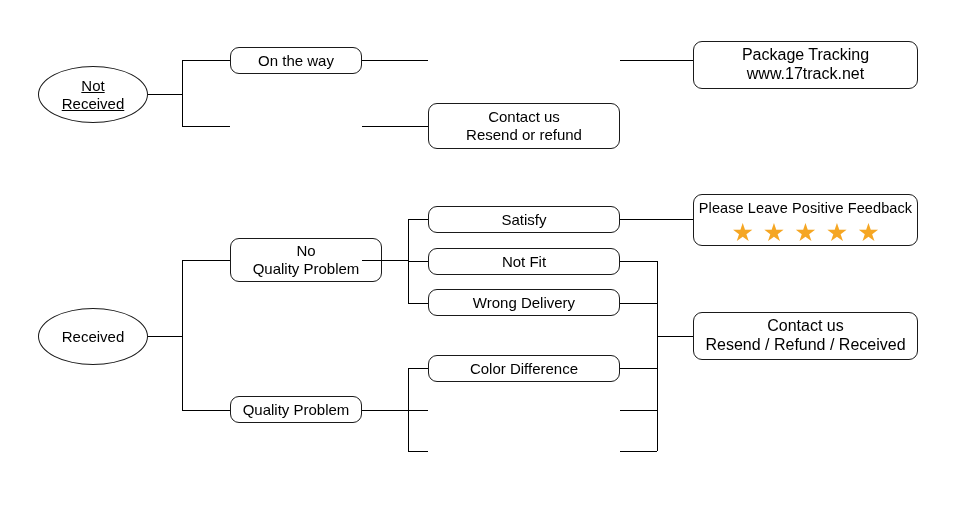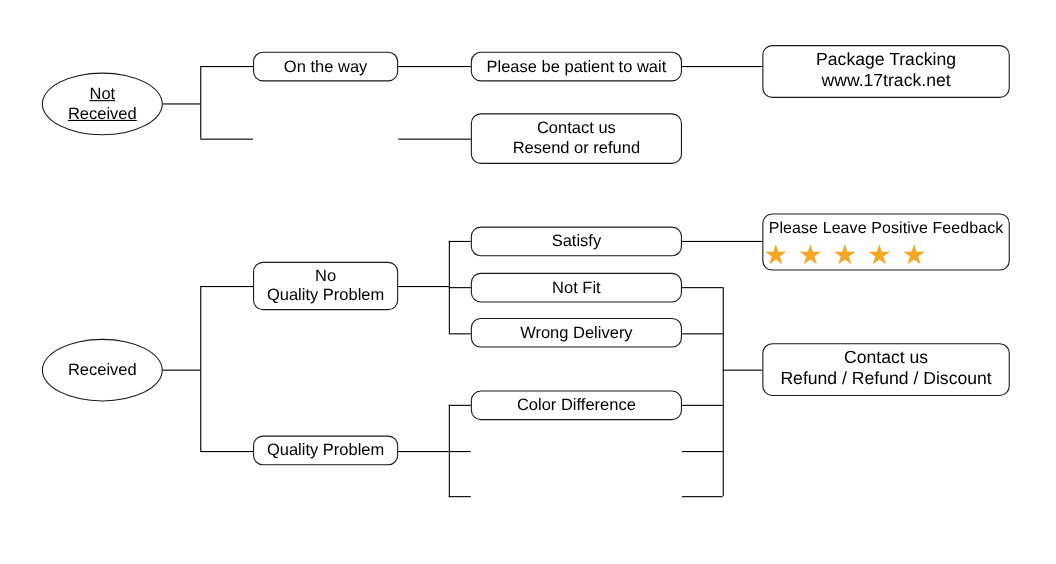--- a/index.html
+++ b/index.html
@@ -29,20 +29,21 @@
     border-left: 1.4px solid #000;
   }
   
   .node {
     position: absolute;
     box-sizing: border-box;
     border: 1.4px solid #1a1a1a;
     background: #ffffff;
     display: flex;
     flex-direction: column;
+    align-items: center;
     justify-content: center;
     text-align: center;
     color: #000;
     line-height: 1.18;
   }
   .rrect {
     border-radius: 9px;
   }
   .ellipse {
     border-radius: 50%;
@@ -93,23 +94,20 @@
 
   <div class="node rrect f15" style="left:230px; top:47px; width:132px; height:27px;">
     <span class="line">On the way</span>
   </div>
 
 
   <div class="hline" style="left:362px; top:60px; width:66px;"></div>
 
   <div class="hline" style="left:362px; top:126px; width:66px;"></div>
 
-  <div class="node rrect f15" style="left:428px; top:47px; width:192px; height:27px;">
-    <span class="line">Please be patient to wait</span>
-  </div>
 
   <div class="node rrect f15" style="left:428px; top:103px; width:192px; height:46px;">
     <span class="line">Contact us</span>
     <span class="line">Resend or refund</span>
   </div>
 
   <div class="hline" style="left:620px; top:60px; width:73px;"></div>
 
   <div class="node rrect f16" style="left:693px; top:41px; width:225px; height:48px;">
     <span class="line">Package Tracking</span>
@@ -121,21 +119,21 @@
   </div>
 
   <div class="hline" style="left:148px; top:336px; width:34px;"></div>
 
   <div class="vline" style="left:182px; top:260px; height:150px;"></div>
 
   <div class="hline" style="left:182px; top:260px; width:48px;"></div>
 
   <div class="hline" style="left:182px; top:410px; width:48px;"></div>
 
-  <div class="node rrect f15" style="left:230px; top:238px; width:132px; height:44px;">
+  <div class="node rrect f15" style="left:230px; top:238px; width:152px; height:44px;">
     <span class="line">No</span>
     <span class="line">Quality Problem</span>
   </div>
 
   <div class="node rrect f15" style="left:230px; top:396px; width:132px; height:27px;">
     <span class="line">Quality Problem</span>
   </div>
 
   <div class="hline" style="left:362px; top:260px; width:46px;"></div>
   <div class="vline" style="left:408px; top:219px; height:84px;"></div>
@@ -183,16 +181,16 @@
         <span class="star" style="color: rgb(245, 166, 35);">★</span>
         <span class="star" style="color: rgb(245, 166, 35);">★</span>
         <span class="star" style="color: rgb(245, 166, 35);">★</span>
         <span class="star" style="color: rgb(245, 166, 35);">★</span>
         <span class="star" style="color: rgb(245, 166, 35);">★</span>
       </span>
   </div>
 
   <div class="node rrect f16" style="left:693px; top:312px; width:225px; height:48px;">
     <span class="line">Contact us</span>
-    <span class="line">Refund / Refund / Discount</span>
+    <span class="line">Resend / Refund / Received</span>
   </div>
 
 </div>
 
 </body></html>

